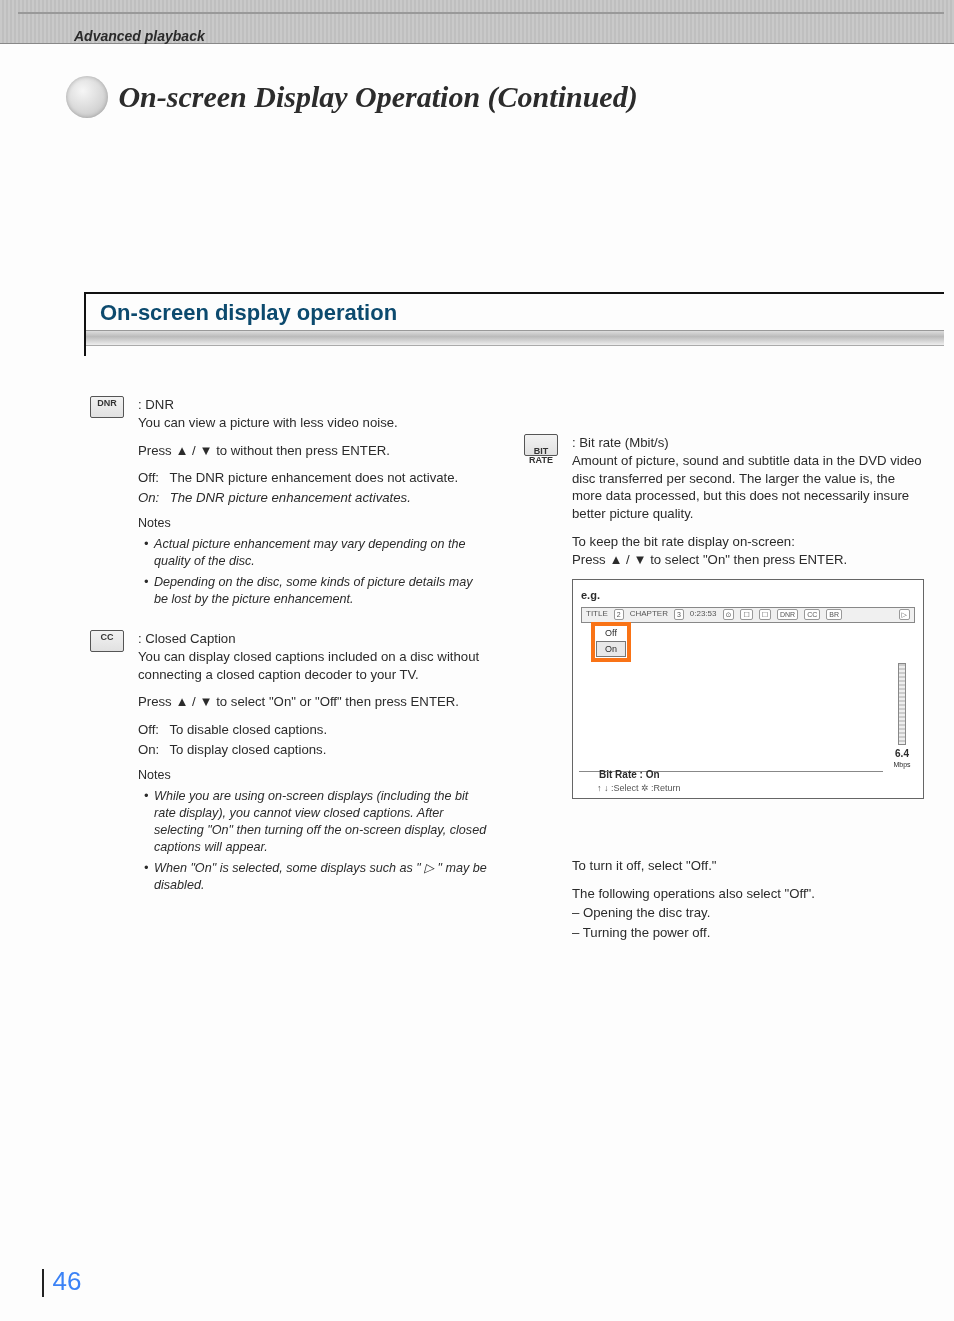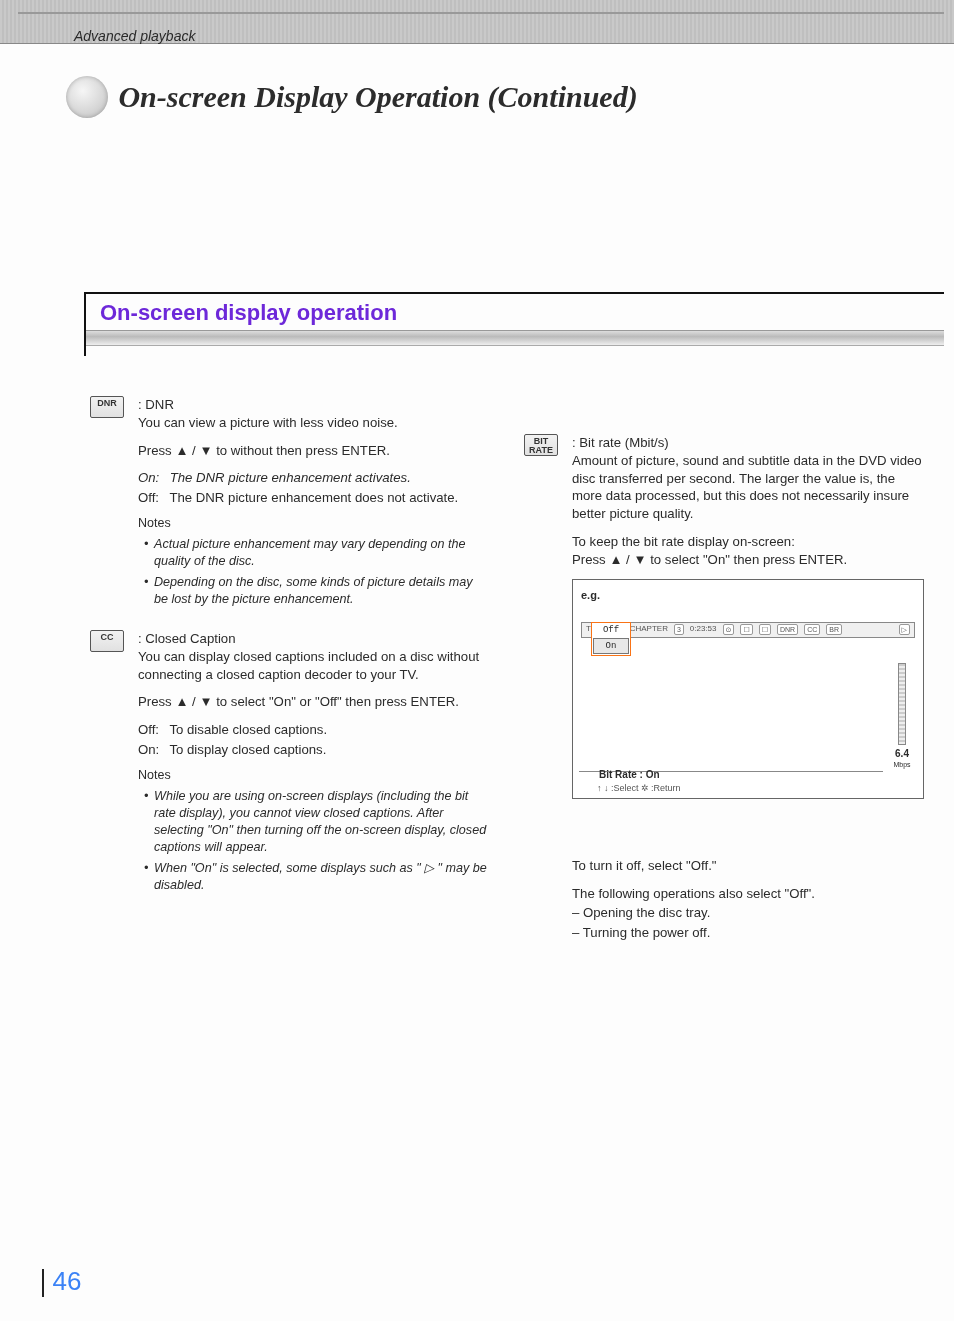--- a/index.html
+++ b/index.html
@@ -6,21 +6,21 @@
   html, body { width: 954px; height: 1321px; background: #fdfdfd; font-family: Arial, Helvetica, sans-serif; color: #222; }
   .page { position: relative; width: 954px; height: 1321px; }
 
   
   .top-bar {
     position: absolute; left: 0; top: 0; width: 100%; height: 44px;
     background: repeating-linear-gradient(90deg, #c9c9c9 0 2px, #bfbfbf 2px 4px);
     border-bottom: 1px solid #888;
   }
   .top-bar-label {
-    position: absolute; left: 74px; top: 28px; font-size: 14px; font-style: italic; color: #2a2a2a;
+    position: absolute; left: 74px; top: 28px; font-size: 14px; font-style: italic; color: #2a2a2a; font-weight: bold;
   }
   .top-bar-rule {
     position: absolute; left: 18px; right: 10px; top: 12px; height: 2px; background: #999;
   }
 
   
   .title-wrap {
     position: absolute; left: 66px; top: 80px;
   }
   .title-bullet {
@@ -33,38 +33,38 @@
   .main-title {
     display: inline; font-size: 30px; font-style: italic; font-weight: 600; color: #2c2c2c;
     font-family: Georgia, 'Times New Roman', serif;
   }
 
   
   .section-box {
     position: absolute; left: 84px; top: 292px; right: 10px;
   }
   .section-top-rule { height: 2px; background: #111; width: 100%; }
-  .section-heading { font-size: 22px; font-weight: 700; color: #6d28d9; padding: 6px 0 4px 16px; }
+  .section-heading { font-size: 22px; font-weight: 700; color: #0c4a6e; padding: 6px 0 4px 16px; }
   .section-bottom-rule { height: 16px; width: 100%;
     background: linear-gradient(#ddd, #bbb 40%, #eee); border-top: 1px solid #999; border-bottom: 1px solid #aaa; }
   .section-left-rule { position: absolute; left: 0; top: 0; bottom: -10px; width: 2px; background: #111; }
 
   
   .content { position: absolute; top: 396px; left: 90px; right: 30px; display: flex; gap: 34px; }
   .col { flex: 1 1 0; font-size: 13.2px; line-height: 1.35; color: #2b2b2b; }
   .col-left { max-width: 400px; }
   .col-right { max-width: 400px; padding-top: 38px; }
 
   .item { display: flex; gap: 14px; margin-bottom: 18px; }
   .icon-badge {
     flex: 0 0 34px; height: 22px; border: 1px solid #555; border-radius: 2px;
     font-size: 9px; font-weight: 700; text-align: center; line-height: 10px; padding-top: 1px; color: #333;
     background: linear-gradient(#f2f2f2,#e1e1e1);
   }
-  .icon-badge.two-line { line-height: 9px; padding-top: 2px; text-align: center; }
+  .icon-badge.two-line { line-height: 9px; padding-top: 12px; text-align: center; }
   .body { flex: 1 1 auto; }
   .lead { margin-bottom: 10px; }
   .lead .hdr { display: inline; }
   .hdr:before { content: ": "; }
   .para { margin-bottom: 10px; }
   .kv-line { margin-bottom: 2px; padding-left: 0; }
   .kv-line .k { display: inline-block; min-width: 28px; }
   .notes-hdr { font-size: 12.5px; margin: 8px 0 4px; }
   ul.notes { list-style: none; padding-left: 6px; }
   ul.notes li { position: relative; padding-left: 10px; margin-bottom: 4px; font-style: italic; font-size: 12.6px; }
@@ -72,29 +72,29 @@
   .italic { font-style: italic; }
 
   .arrow-up:before { content: "\25B2"; }
   .arrow-down:before { content: "\25BC"; }
 
   
   .osd-box {
     border: 1px solid #666; background: #fff; margin: 10px 0 58px; padding: 8px 8px 6px; font-size: 10px;
     position: relative; height: 220px;
   }
-  .osd-eg { font-weight: 700; font-size: 11px; margin-bottom: 19px; }
+  .osd-eg { font-weight: 700; font-size: 11px; margin-bottom: 4px; }
   .osd-top {
     border: 1px solid #888; background: #f0f0f0; height: 16px; display: flex; align-items: center;
     gap: 6px; padding: 0 4px; font-size: 8px; color: #555;
   }
   .osd-top span { white-space: nowrap; }
   .osd-chip { display: inline-block; border: 1px solid #999; border-radius: 2px; padding: 0 2px; background: #fff; font-size: 7px; }
   .osd-menu {
-    position: absolute; left: 18px; top: 42px; width: 40px; border: 1px solid #f97316; background: #fff; font-family: Liberation Mono, monospace;
+    position: absolute; left: 18px; top: 42px; width: 40px; border: 4px solid #f97316; background: #fff;
   }
   .osd-menu div { font-size: 9px; text-align: center; padding: 1px 0; }
   .osd-menu .sel { background: #e8e8e8; border: 1px solid #777; margin: 1px; }
   .osd-rate {
     position: absolute; right: 8px; bottom: 28px; width: 26px; text-align: center;
   }
   .osd-meter { width: 8px; height: 82px; margin: 0 auto 2px; border: 1px solid #888;
     background: repeating-linear-gradient(#ccc 0 2px,#eee 2px 4px); }
   .osd-rate-num { font-size: 10px; font-weight: 700; }
   .osd-rate-unit { font-size: 7px; }
@@ -137,26 +137,26 @@
         <div class="icon-badge">DNR</div>
         <div class="body">
           <div class="lead">
             <span class="hdr">DNR</span><br>
             <span>You can view a picture with less video noise.</span>
           </div>
           <div class="para">
             <span>Press </span><span class="arrow-up"></span><span> / </span><span class="arrow-down"></span><span> to without then press ENTER.</span>
           </div>
           <div class="kv-line">
+            <span class="k">Off:</span>
+            <span>The DNR picture enhancement does not activate.</span>
+          </div>
+          <div class="kv-line">
             <span class="k italic">On:</span>
             <span class="italic">The DNR picture enhancement activates.</span>
-          </div>
-          <div class="kv-line">
-            <span class="k">Off:</span>
-            <span>The DNR picture enhancement does not activate.</span>
           </div>
           <div class="notes-hdr">Notes</div>
           <ul class="notes">
             <li>Actual picture enhancement may vary depending on the quality of the disc.</li>
             <li>Depending on the disc, some kinds of picture details may be lost by the picture enhancement.</li>
           </ul>
         </div>
       </div>
 
       <div class="item">

